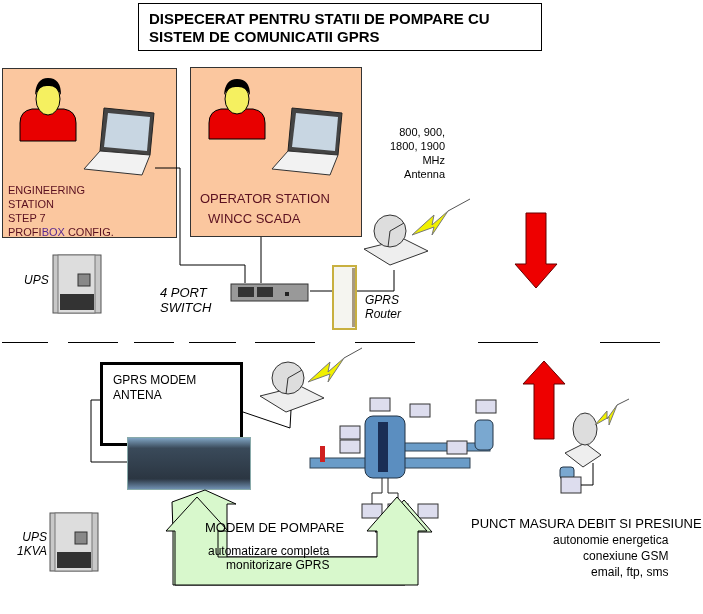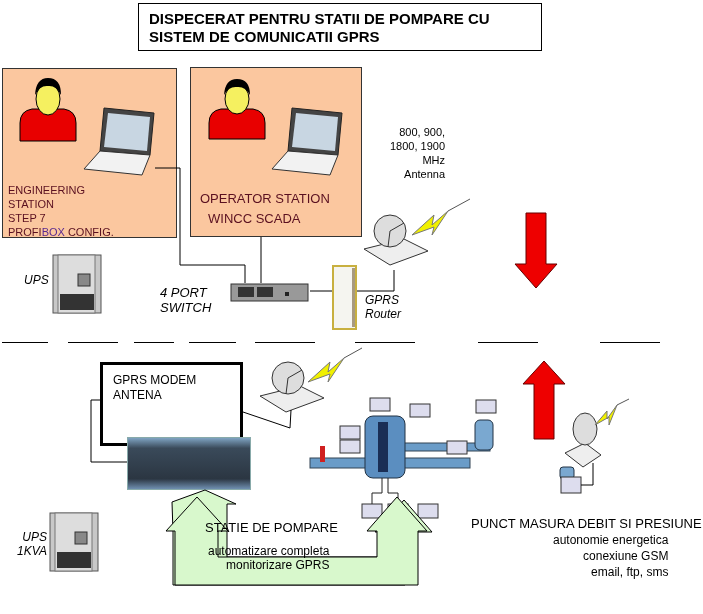--- a/index.html
+++ b/index.html
@@ -168,21 +168,21 @@
 </svg>
 
 <svg style="left:170px;top:490px;" width="250" height="100">
   <path d="M2 12 L35 -0 L35 0 L66 14 L57 14 L57 67 L214 67 L214 42 L205 42 L234 10 L262 42 L235 42 L235 95 L3 95 L3 42 Z" fill="#d8f8cc" stroke="#000"></path>
   <path d="M3 42 L3 13 L35 0 L66 13 L57 13" fill="none" stroke="none"></path>
 </svg>
 <svg style="left:170px;top:497px;" width="250" height="100">
   <path d="M5 34 L-4 34 L27 0 L58 34 L48 34 L48 60 L207 60 L207 34 L197 34 L227 0 L257 34 L248 34 L248 88 L5 88 Z" fill="#d8f8cc" stroke="#000"></path>
 </svg>
 
-<div class="abs" style="left:205px;top:520px;font-size:13px;">STATIE DE POMPARE</div>
+<div class="abs" style="left:205px;top:520px;font-size:13px;">MODEM DE POMPARE</div>
 <div class="abs small" style="left:208px;top:544px;font-size:12px;">
   <div>automatizare completa</div>
   <div>monitorizare GPRS</div>
 </div>
 
 <div class="abs lbl" style="left:17px;top:530px;text-align:right;">
   <div>UPS</div>
   <div>1KVA</div>
 </div>
 <svg style="left:49px;top:512px;" width="50" height="60">

